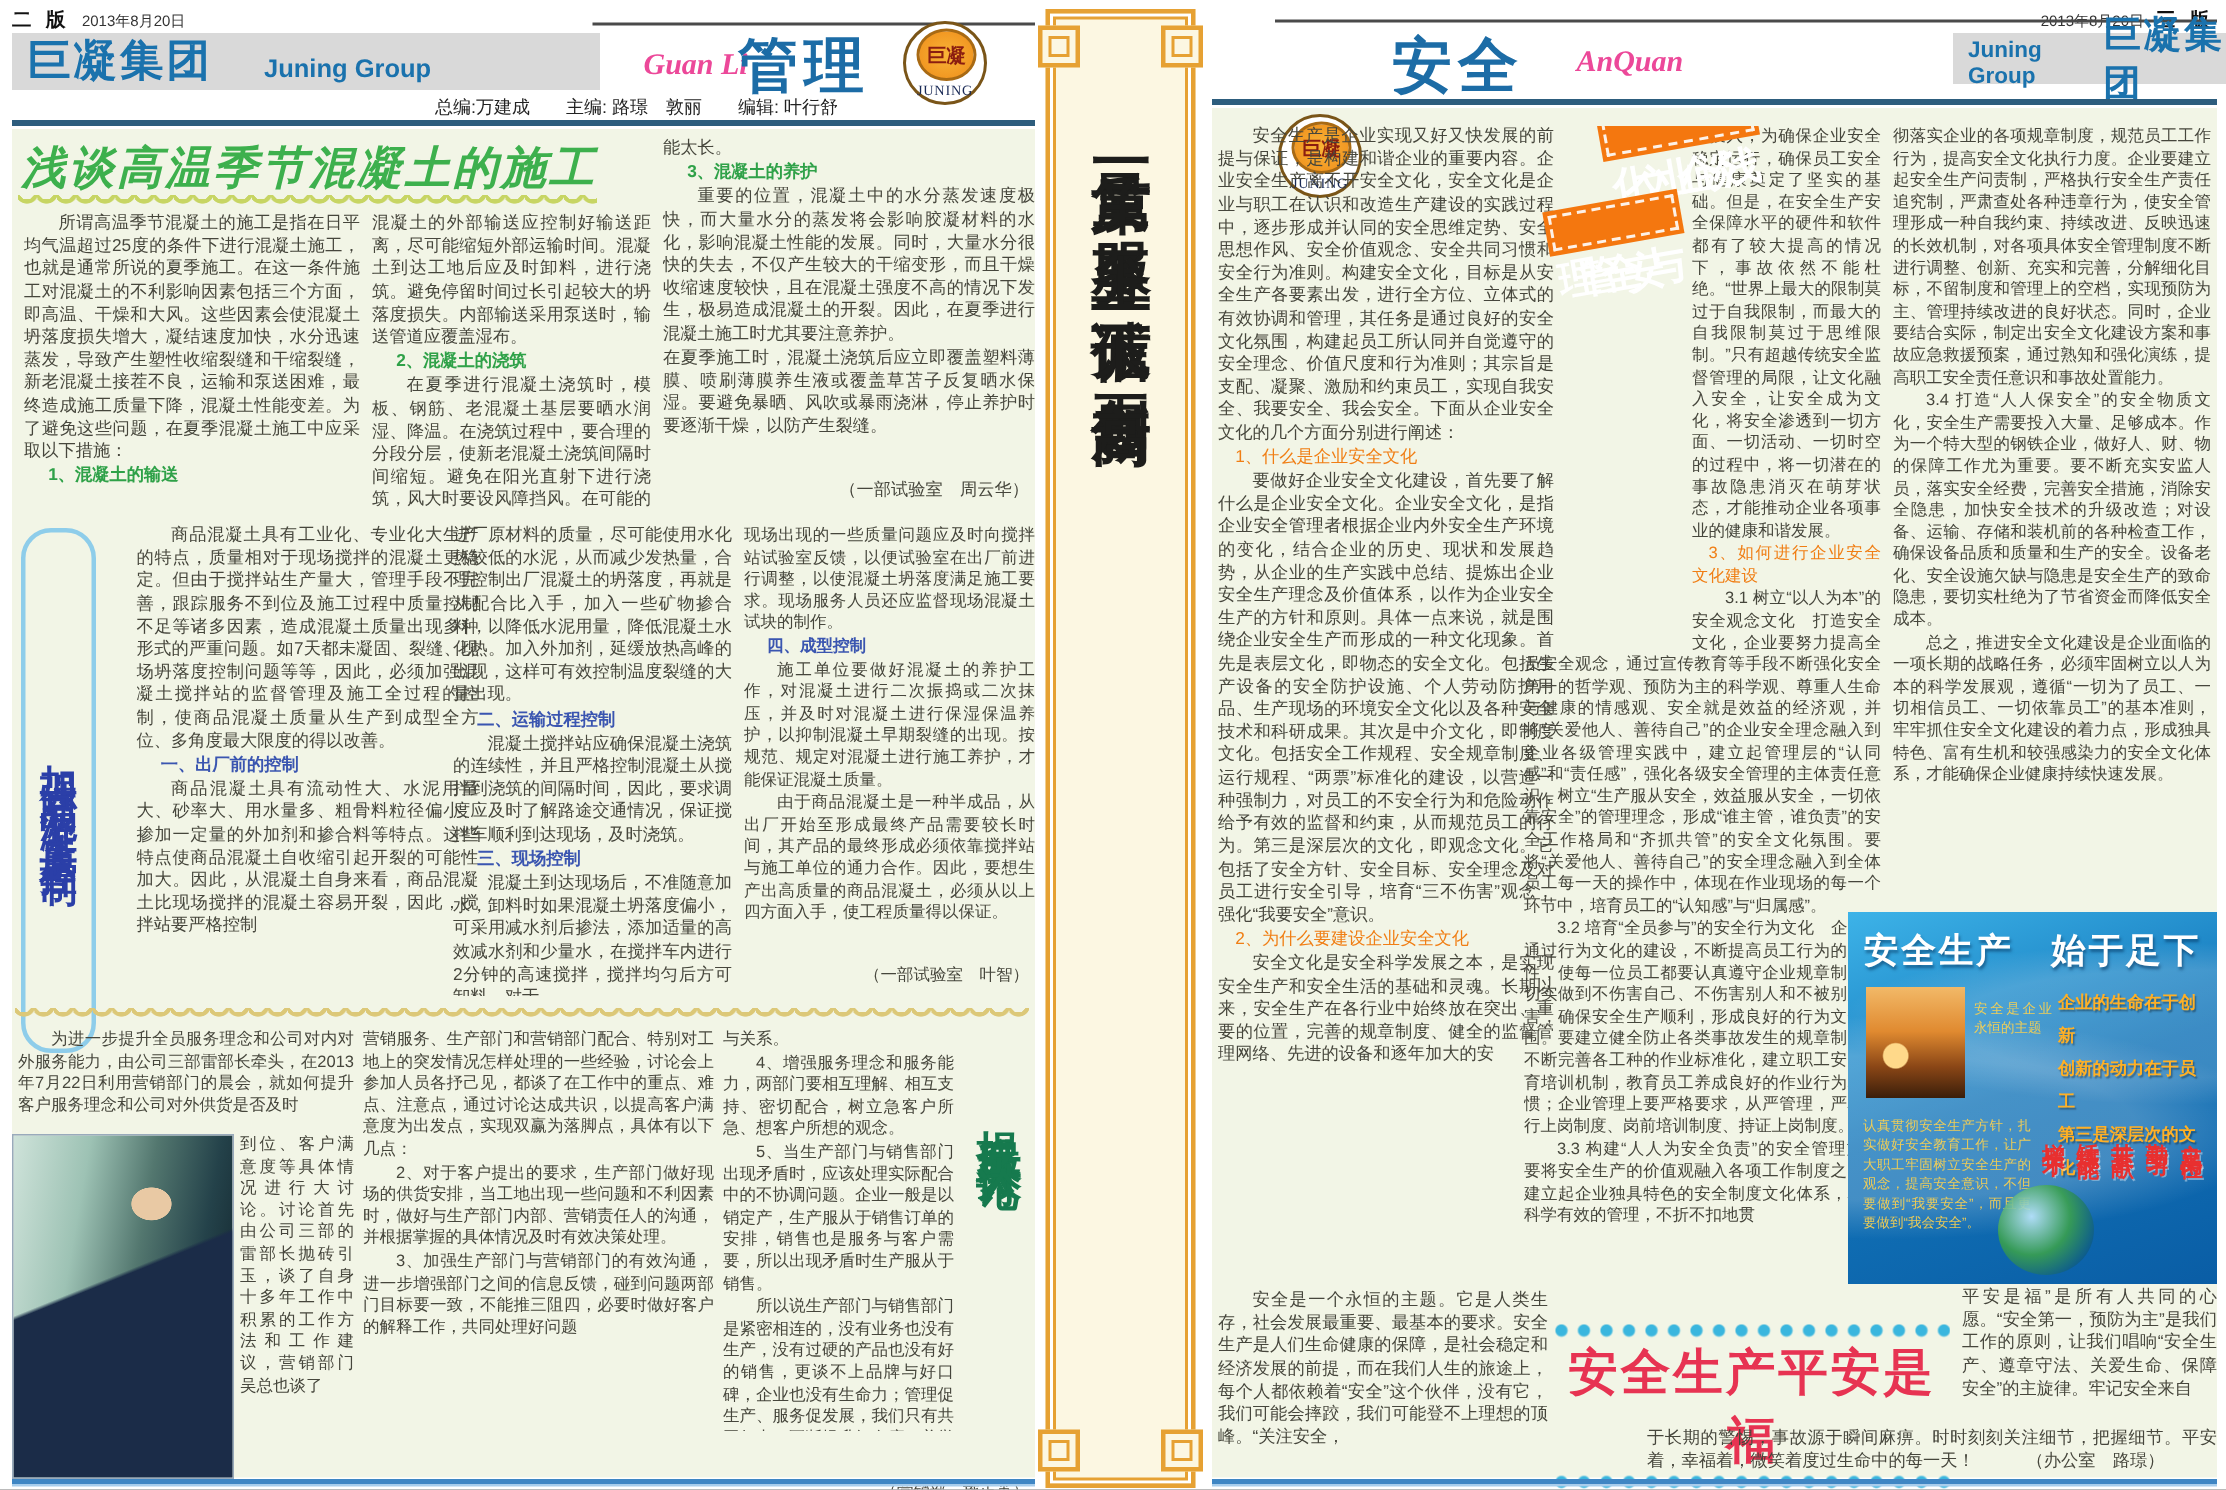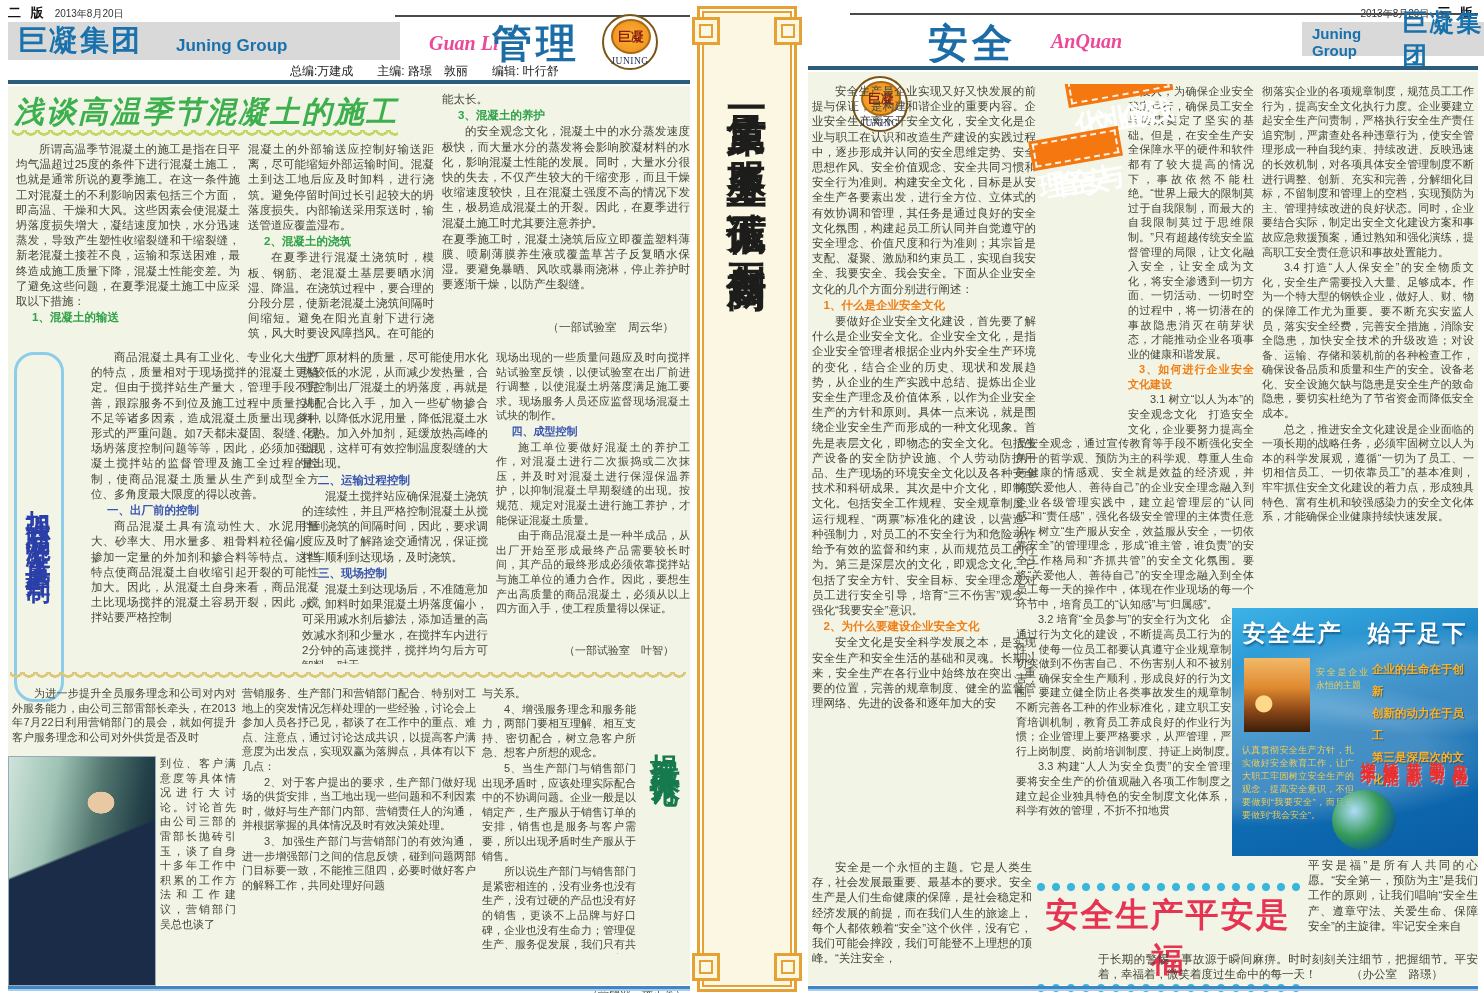--- a/index.html
+++ b/index.html
@@ -7,22 +7,22 @@
         font-family:"Liberation Sans",sans-serif;color:#46463c;}
   .abs{position:absolute;}
   .pagebg{background:#f2f5e6;}
   
   .col{overflow:hidden;text-align:justify;}
   .blk{margin:0 0 1px 0;}
   .blk-p{text-indent:2em;}
   .blk-pc{text-indent:0;}
   .blk-hg{color:#2fa148;font-weight:bold;text-indent:1.4em;}
   .blk-hb{color:#3a55b0;font-weight:bold;text-indent:1.4em;}
-  .blk-ho{color:#f07e14;font-weight:bold;text-indent:1em;}
-  .blk-by{text-align:right;padding-right:16px;text-indent:0;margin-top:27px;}
+  .blk-ho{color:#f07e14;font-weight:normal;text-indent:1em;}
+  .blk-by{text-align:right;padding-right:4px;text-indent:0;margin-top:27px;}
   .fs115{font-size:11.5px;line-height:15.2px;}
   .fs11{font-size:11px;line-height:14.6px;}
   
   .corner{font-size:10px;color:#333;}
   .corner b{font-size:13px;letter-spacing:3px;color:#111;margin-right:8px;}
   .graybox{background:#d9d9d9;display:flex;align-items:center;}
   .brandcn{font-size:29px;font-weight:bold;color:#1a72ad;letter-spacing:2px;}
   .branden{font-size:17px;font-weight:bold;color:#1a72ad;}
   .pinyin{font-size:20px;font-weight:bold;font-style:italic;color:#ec4899;font-family:"Liberation Serif",serif;margin-left:11px;}
   .seccn{font-size:40px;font-weight:bold;color:#1c6ca6;letter-spacing:4px;}
@@ -133,21 +133,21 @@
   <div class="abs col fs115" style="left:248px;top:142px;width:186px;height:200px;">
 
   <div class="blk blk-pc">混凝土的外部输送应控制好输送距离，尽可能缩短外部运输时间。混凝土到达工地后应及时卸料，进行浇筑。避免停留时间过长引起较大的坍落度损失。内部输送采用泵送时，输送管道应覆盖湿布。</div>
       <div class="blk blk-hg">2、混凝土的浇筑</div>
       <div class="blk blk-p">在夏季进行混凝土浇筑时，模板、钢筋、老混凝土基层要晒水润湿、降温。在浇筑过程中，要合理的分段分层，使新老混凝土浇筑间隔时间缩短。避免在阳光直射下进行浇筑，风大时要设风障挡风。在可能的情况下，应尽量安排在早晚和夜间进行浇筑。浇筑、振捣过程中泌出的水要及时排除，停留时间不</div>
     </div>
   <div class="abs col fs115" style="left:442px;top:92px;width:248px;height:248px;">
 
   <div class="blk blk-pc">能太长。</div>
       <div class="blk blk-hg">3、混凝土的养护</div>
-      <div class="blk blk-p">的安全观念文化，混凝土中的水分蒸发速度极快，而大量水分的蒸发将会影响胶凝材料的水化，影响混凝土性能的发展。同时，大量水分很快的失去，不仅产生较大的干缩变形，而且干燥收缩速度较快，且在混凝土强度不高的情况下发生，极易造成混凝土的开裂。因此，在夏季进行混凝土施工时尤其要注意养护。</div>
+      <div class="blk blk-p">重要的位置，混凝土中的水分蒸发速度极快，而大量水分的蒸发将会影响胶凝材料的水化，影响混凝土性能的发展。同时，大量水分很快的失去，不仅产生较大的干缩变形，而且干燥收缩速度较快，且在混凝土强度不高的情况下发生，极易造成混凝土的开裂。因此，在夏季进行混凝土施工时尤其要注意养护。</div>
       <div class="blk blk-pc">在夏季施工时，混凝土浇筑后应立即覆盖塑料薄膜、喷刷薄膜养生液或覆盖草苫子反复晒水保湿。要避免暴晒、风吹或暴雨浇淋，停止养护时要逐渐干燥，以防产生裂缝。</div>
       <div class="blk blk-by">（一部试验室　周云华）</div>
     </div>
 
   <div class="abs sidebox" style="left:14px;top:352px;width:44px;height:344px;">
     <div class="sidetext">加强商品混凝土质量控制</div>
   </div>
   <div class="abs col fs115" style="left:66px;top:350px;width:228px;height:314px;margin-left:25px;">
 
   <div class="blk blk-p">商品混凝土具有工业化、专业化大生产的特点，质量相对于现场搅拌的混凝土更稳定。但由于搅拌站生产量大，管理手段不完善，跟踪服务不到位及施工过程中质量控制不足等诸多因素，造成混凝土质量出现多种形式的严重问题。如7天都未凝固、裂缝、现场坍落度控制问题等等，因此，必须加强混凝土搅拌站的监督管理及施工全过程的控制，使商品混凝土质量从生产到成型全方位、多角度最大限度的得以改善。</div>

